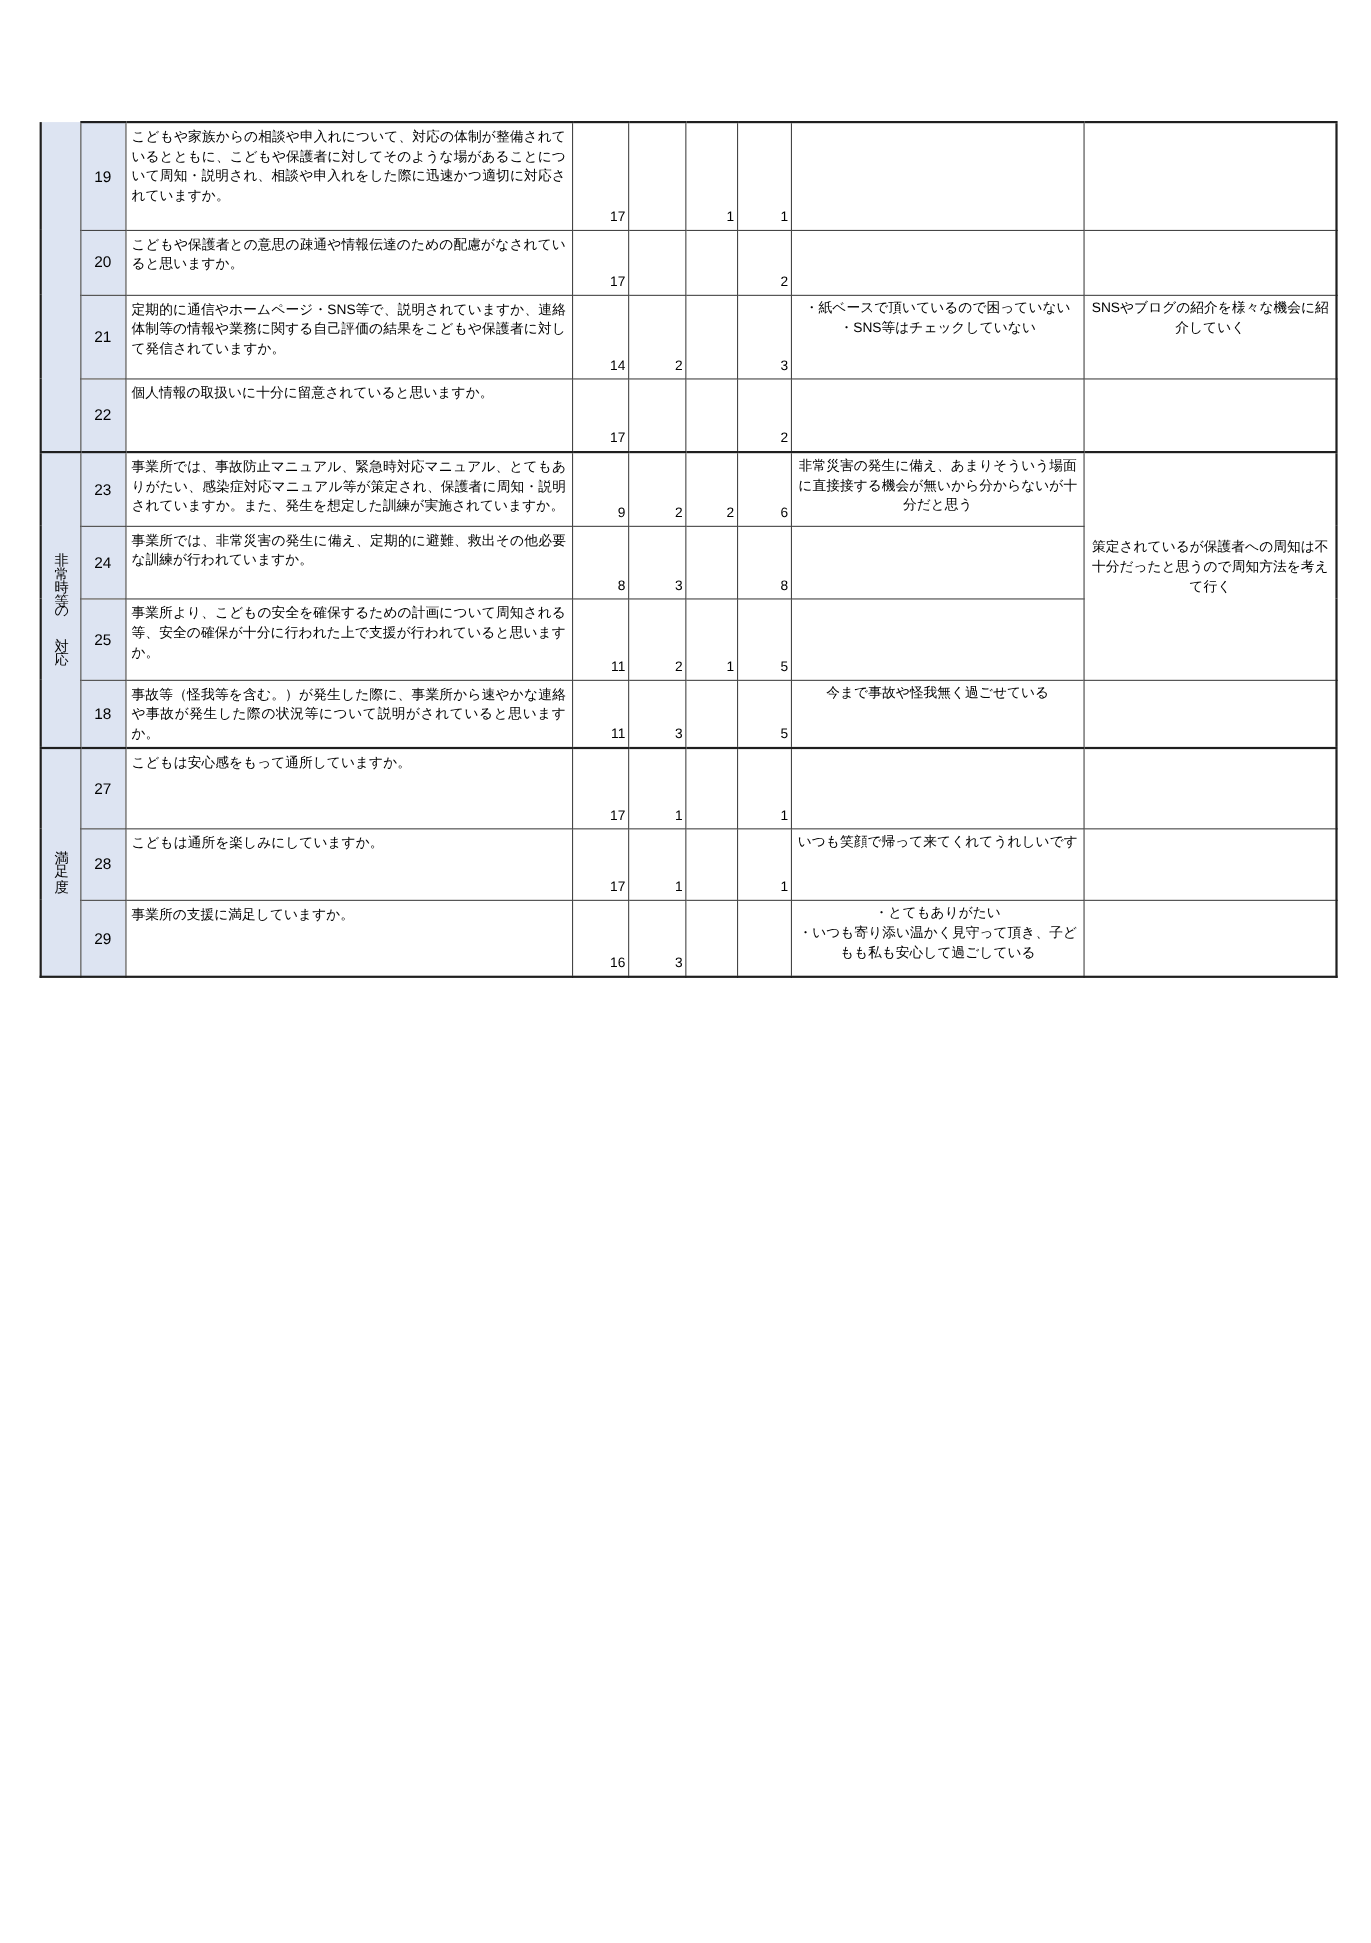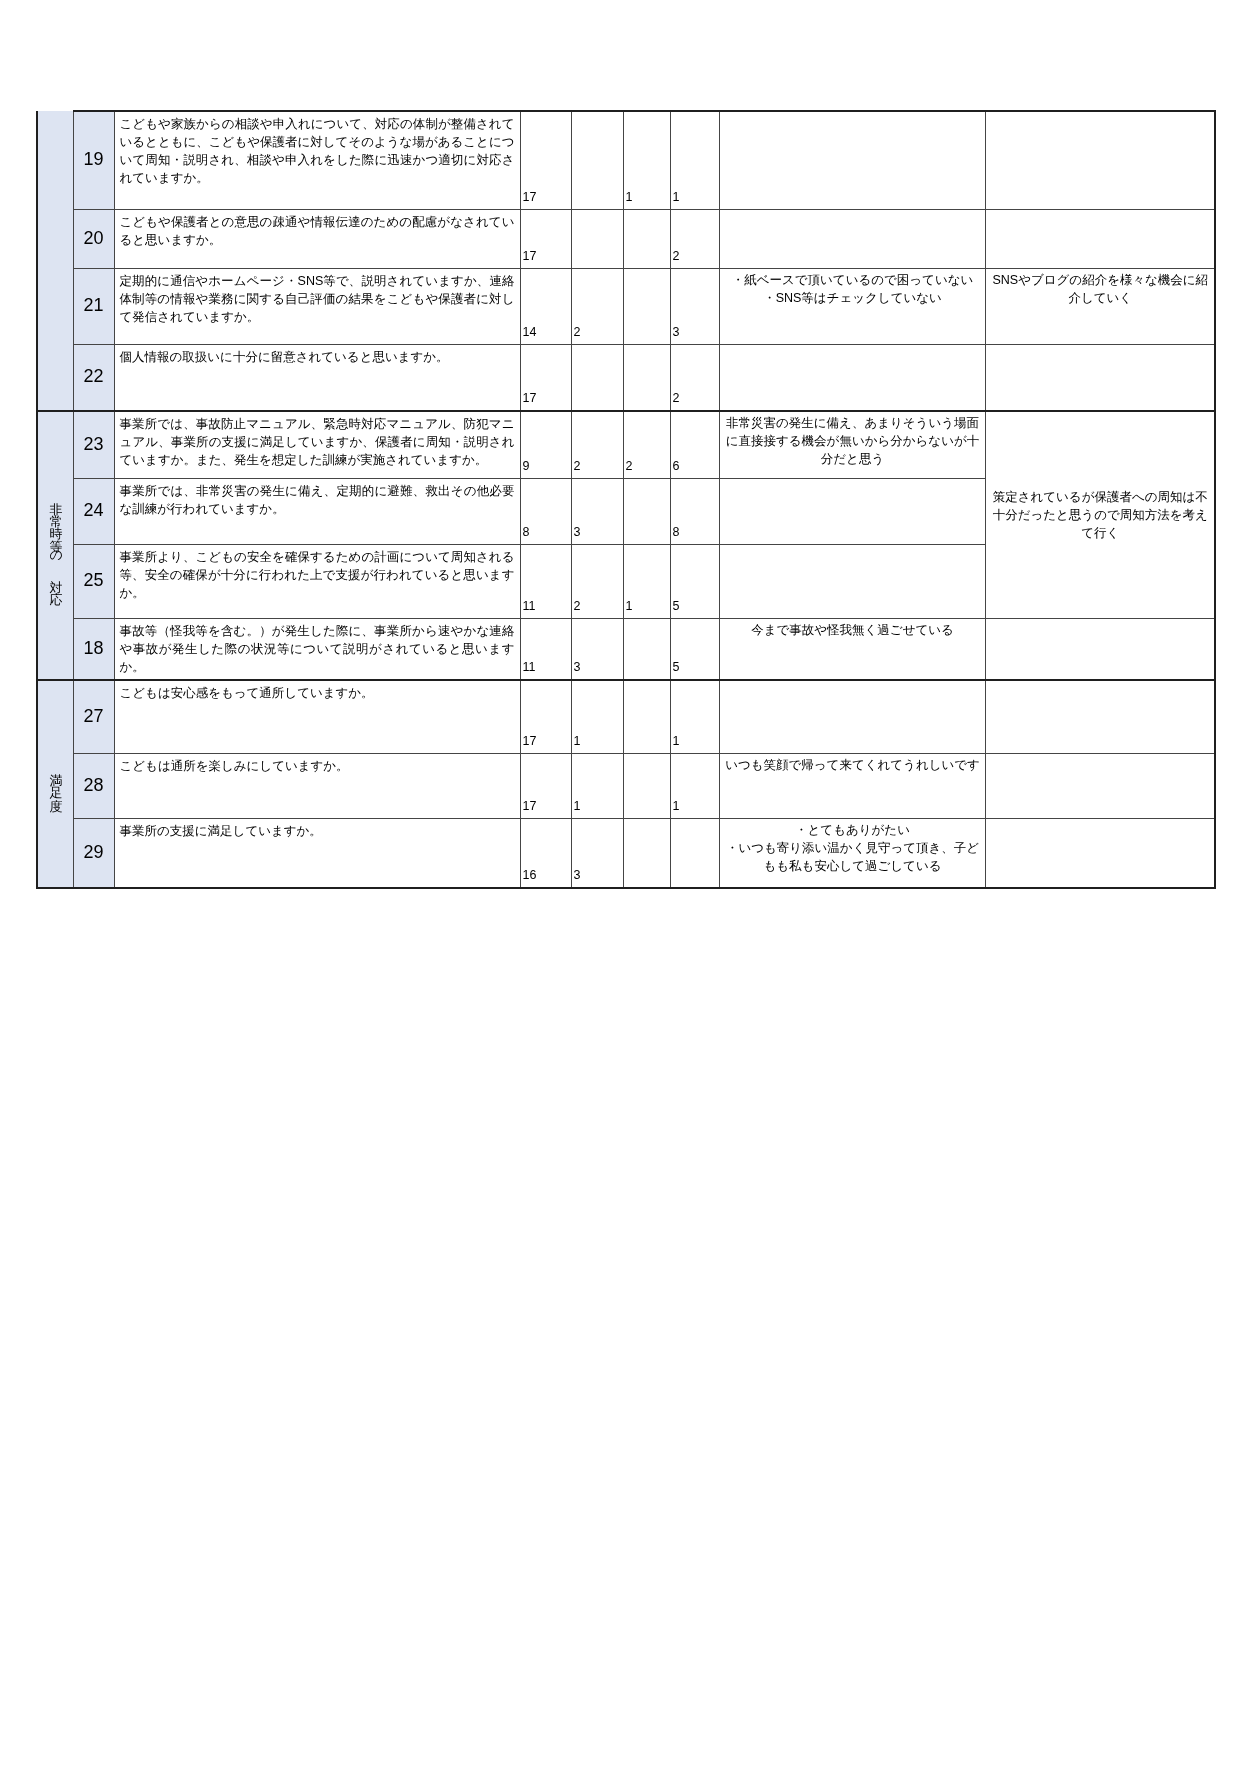--- a/index.html
+++ b/index.html
@@ -49,30 +49,30 @@
     writing-mode:vertical-rl;
     text-orientation:upright;
     letter-spacing:0.95em;
     display:inline-block;
     font-size:13px;
   }
   td.no{
     background:var(--cell-fill);
     text-align:center;
     vertical-align:middle;
-    font-size:18px;
+    font-size:14px;
   }
   td.q{
     vertical-align:top;
     padding:3px 5px 2px 5px;
     text-align:justify;
   }
   td.cnt{
     vertical-align:bottom;
-    text-align:left;
+    text-align:right;
     padding:2px 2px 3px 2px;
   }
   td.cm{
     vertical-align:top;
     padding:2px 4px 2px 5px;
     white-space:pre-wrap;
     text-align:center;
   }
   td.cm.merged{
     vertical-align:middle;
@@ -138,21 +138,21 @@
       <td class="cnt"></td>
       <td class="cnt"></td>
       <td class="cnt">2</td>
       <td class="cm"></td>
       <td class="cm"></td>
     </tr>
 
     <tr class="group-start" style="height:67px">
       <td class="cat" rowspan="4"><span class="vtext">非常時等の対応</span></td>
       <td class="no">23</td>
-      <td class="q">事業所では、事故防止マニュアル、緊急時対応マニュアル、防犯マニュアル、事業所の支援に満足していますか、保護者に周知・説明されていますか。また、発生を想定した訓練が実施されていますか。</td>
+      <td class="q">事業所では、事故防止マニュアル、緊急時対応マニュアル、とてもありがたい、感染症対応マニュアル等が策定され、保護者に周知・説明されていますか。また、発生を想定した訓練が実施されていますか。</td>
       <td class="cnt">9</td>
       <td class="cnt">2</td>
       <td class="cnt">2</td>
       <td class="cnt">6</td>
       <td class="cm">非常災害の発生に備え、あまりそういう場面に直接接する機会が無いから分からないが十分だと思う</td>
       <td class="cm merged" rowspan="3">策定されているが保護者への周知は不十分だったと思うので周知方法を考えて行く</td>
     </tr>
 
     <tr style="height:66px">
       <td class="no">24</td>

